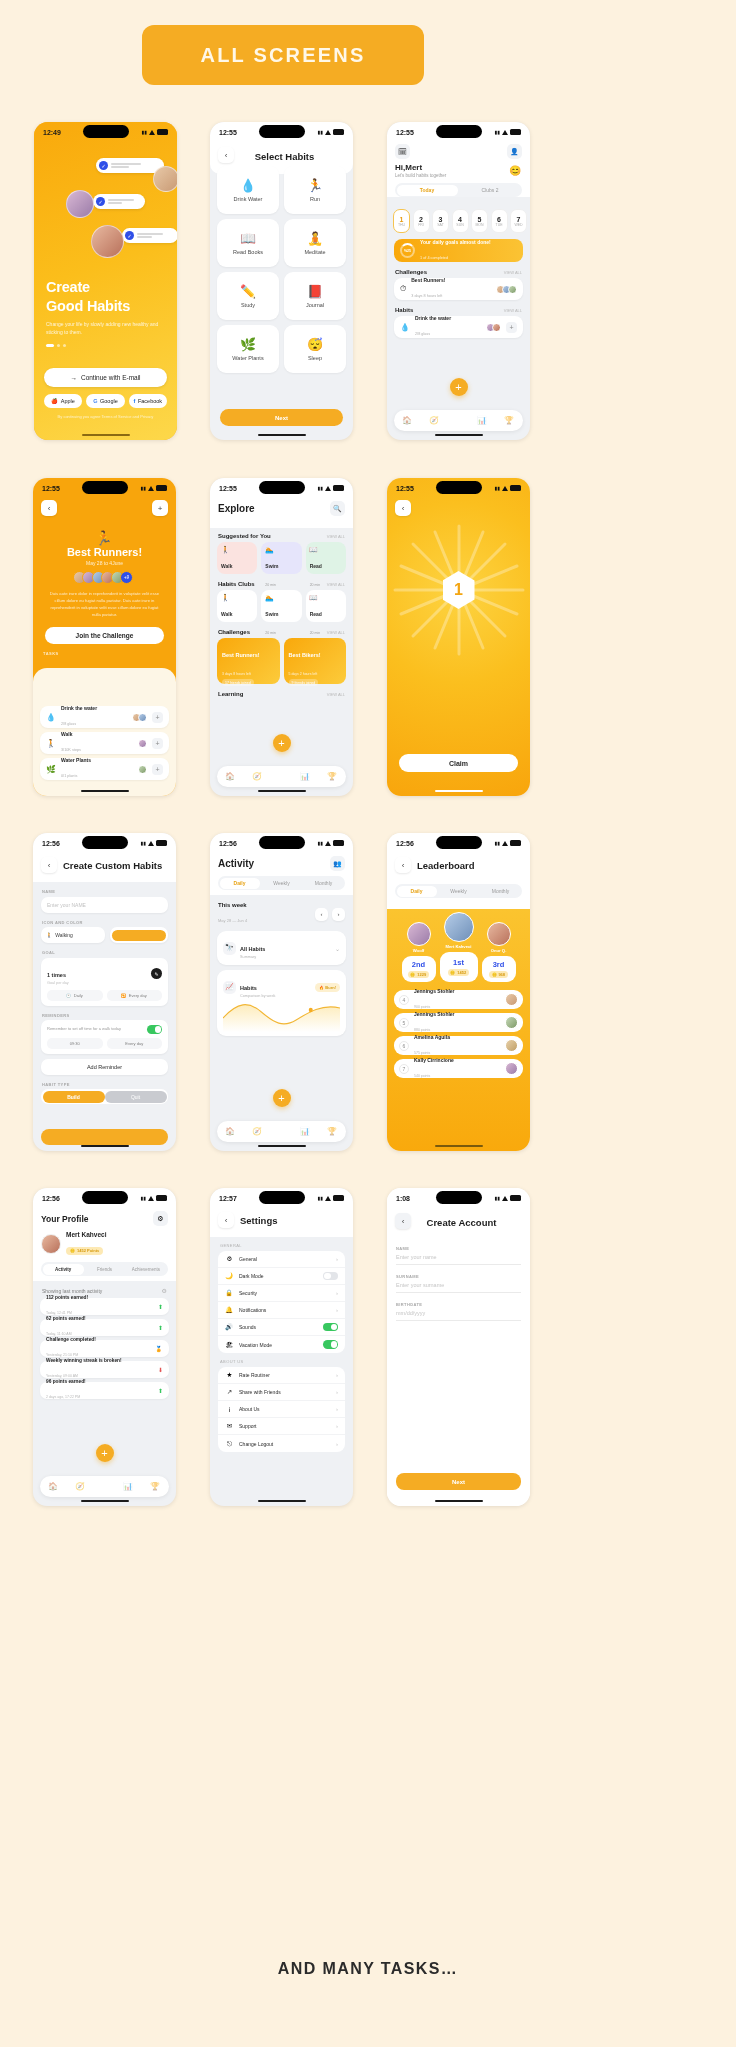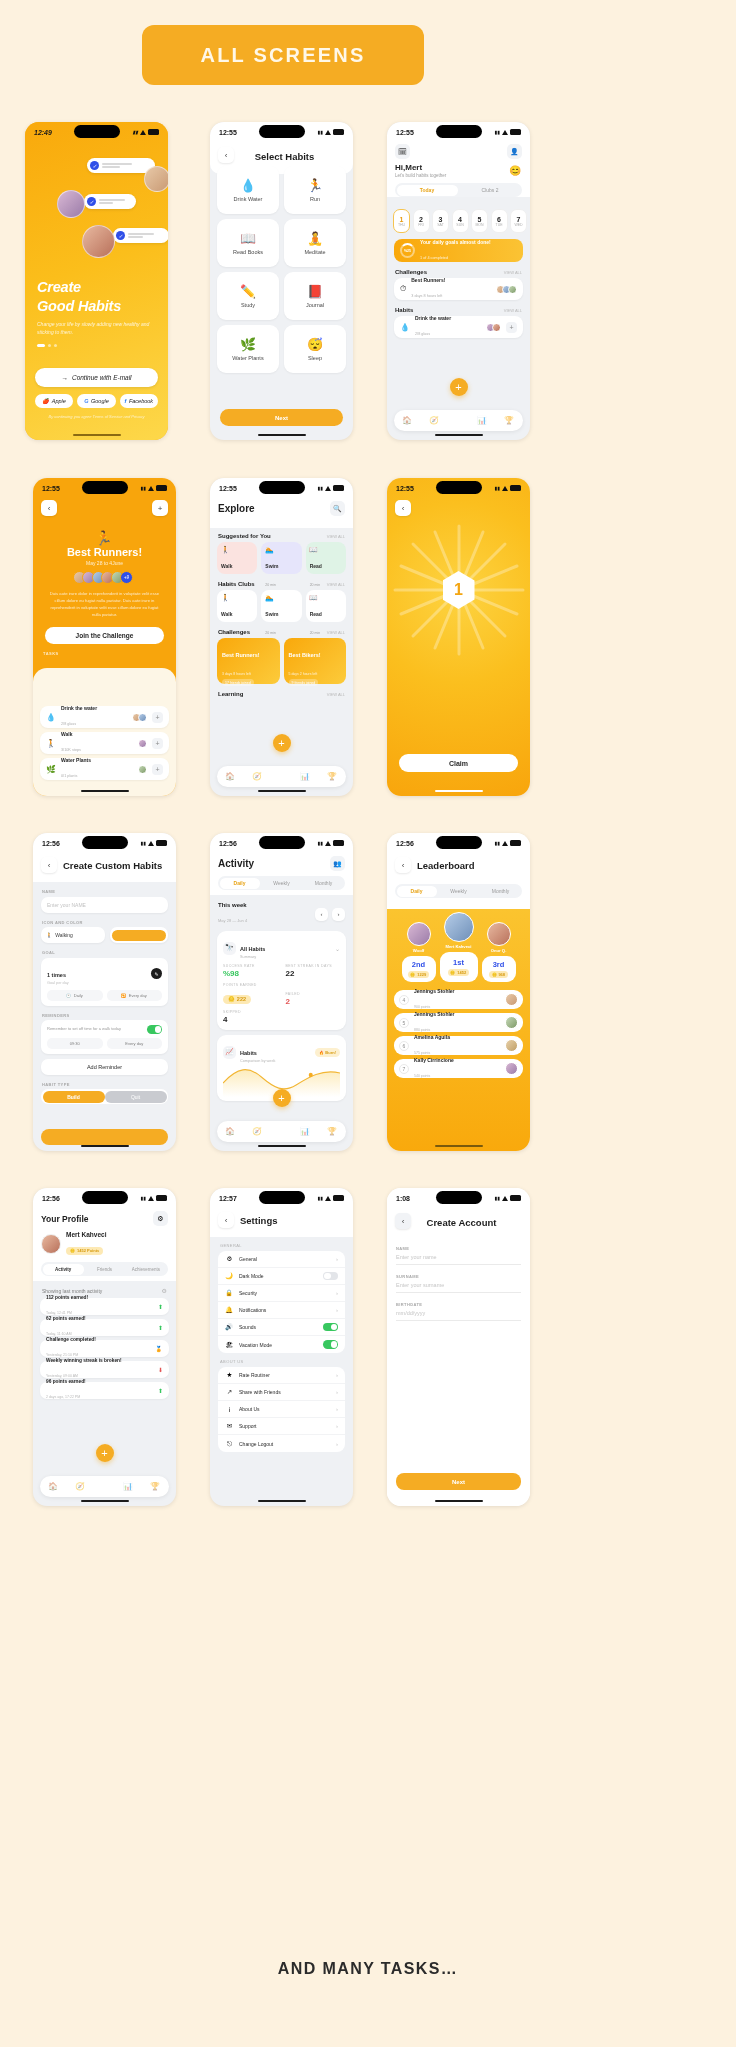--- a/index.html
+++ b/index.html
@@ -501,21 +501,21 @@
   .a5 { background: linear-gradient(135deg,#C6D9B8,#7E9A68); }
   .a6 { background: linear-gradient(135deg,#E8D0A8,#C0A068); }
 </style>
 </head>
 <body>
 
 <div class="title-banner">
   <span>ALL SCREENS</span>
 </div>
 
-<div class="phone orange" style="left:25px; top:122px;font-style:italic;">
+<div class="phone orange" style="left:34px; top:122px;">
   <div class="scr">
     <div class="s1-bg"></div>
     <div class="statusbar">
       <span class="st-time">12:49</span>
       <div class="notch"></div>
       <div class="st-right">
         <span class="bar">▮▮</span>
         <span class="wifi"></span>
         <span class="batt"></span>
       </div>
@@ -1085,39 +1085,20 @@
 
     <div class="act-card">
       <div class="act-head">
         <div class="ic">🔭</div>
         <div>
           <b>All Habits</b>
           <span style="display:block">Summary</span>
         </div>
         <div style="margin-left:auto;font-size:6px;color:#B5B5B5">⌄</div>
       </div>
-      <div style="display:flex;gap:8px;">
-        <div style="flex:1">
-          <div class="stat-lbl">SUCCESS RATE</div>
-          <div class="stat-val" style="color:#38C75F">%98</div>
-          <div class="stat-lbl">POINTS EARNED</div>
-          <div class="pts-pill">
-            <span>🪙</span>
-            <span>222</span>
-          </div>
-          <div class="stat-lbl">SKIPPED</div>
-          <div class="stat-val" style="color:#1D1D1D">4</div>
-        </div>
-        <div style="flex:1">
-          <div class="stat-lbl">BEST STREAK IN DAYS</div>
-          <div class="stat-val" style="color:#1D1D1D">22</div>
-          <div class="stat-lbl" style="margin-top:14px">FAILED</div>
-          <div class="stat-val" style="color:#E35454">2</div>
-        </div>
-      </div>
     </div>
 
     <div class="act-card" style="padding-bottom:0;overflow:hidden">
       <div class="act-head">
         <div class="ic">📈</div>
         <div>
           <b>Habits</b>
           <span style="display:block">Comparison by week</span>
         </div>
         <div class="burn-pill">🔥 Burn!</div>

